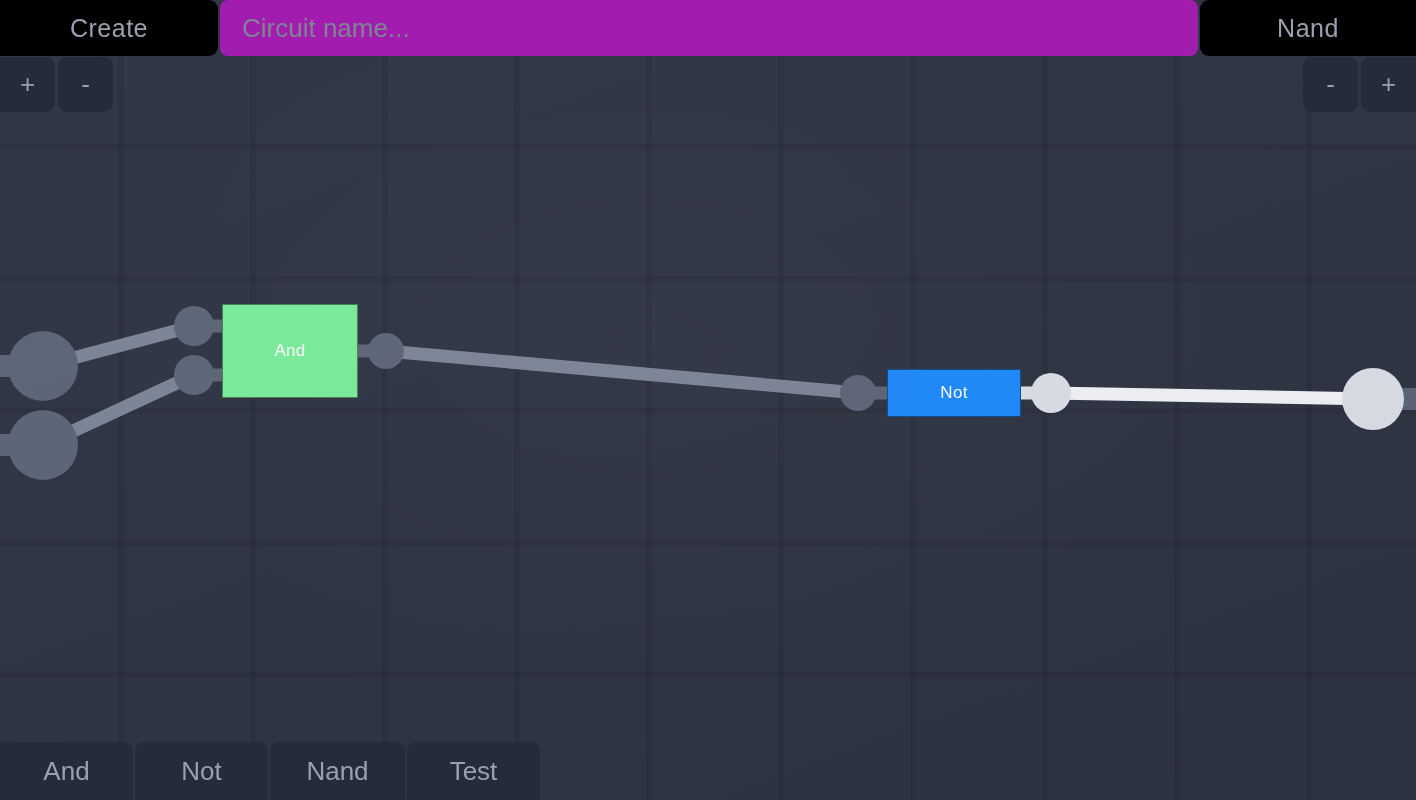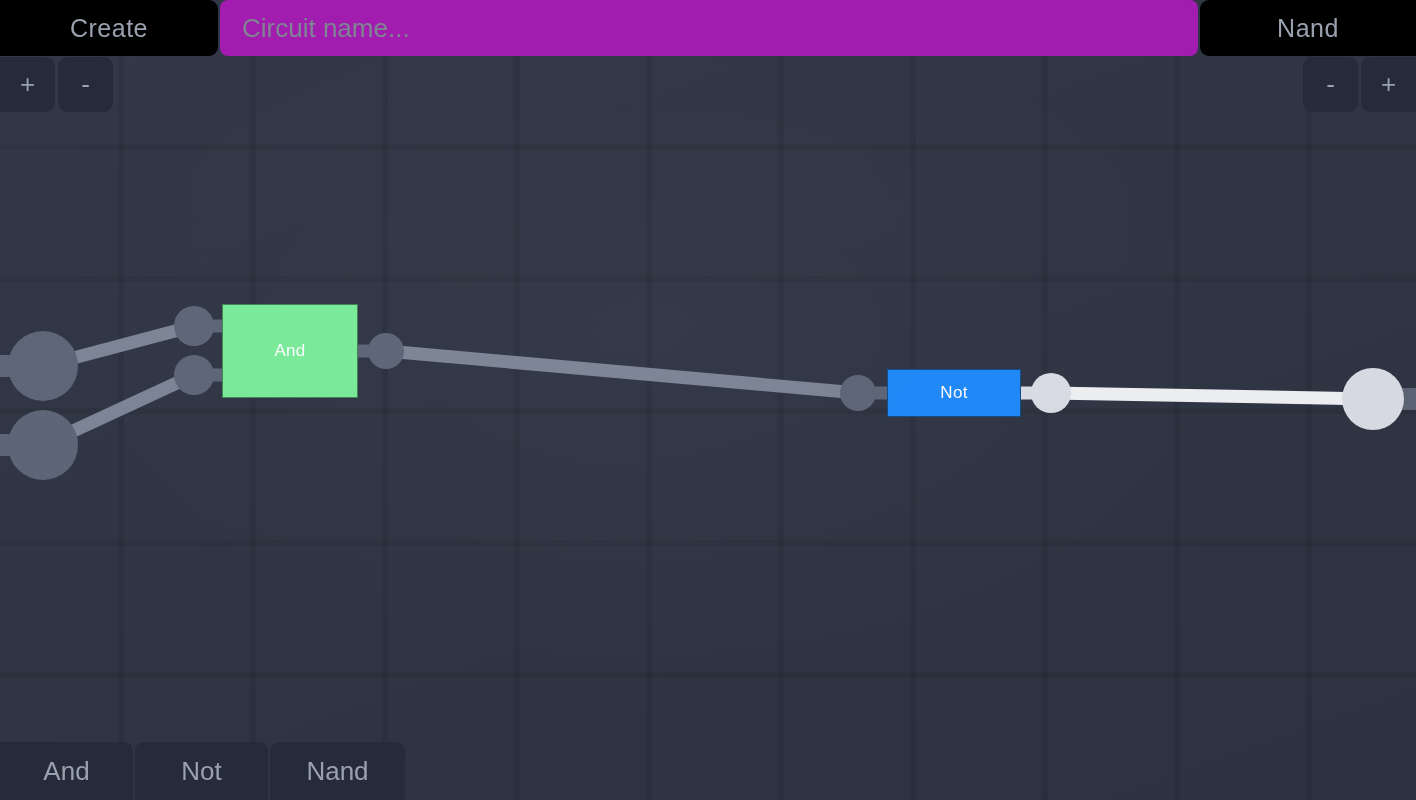--- a/index.html
+++ b/index.html
@@ -231,15 +231,16 @@
     <div class="spacer"></div>
 
     <button class="sq" style="margin-right:3px;">-</button>
     <button class="sq tightr">+</button>
   </div>
 
   <div id="palette">
     <button class="pal-btn">And</button>
     <button class="pal-btn">Not</button>
     <button class="pal-btn">Nand</button>
+    <button class="pal-btn">Test</button>
   </div>
 
 </div>
 
 </body></html>

